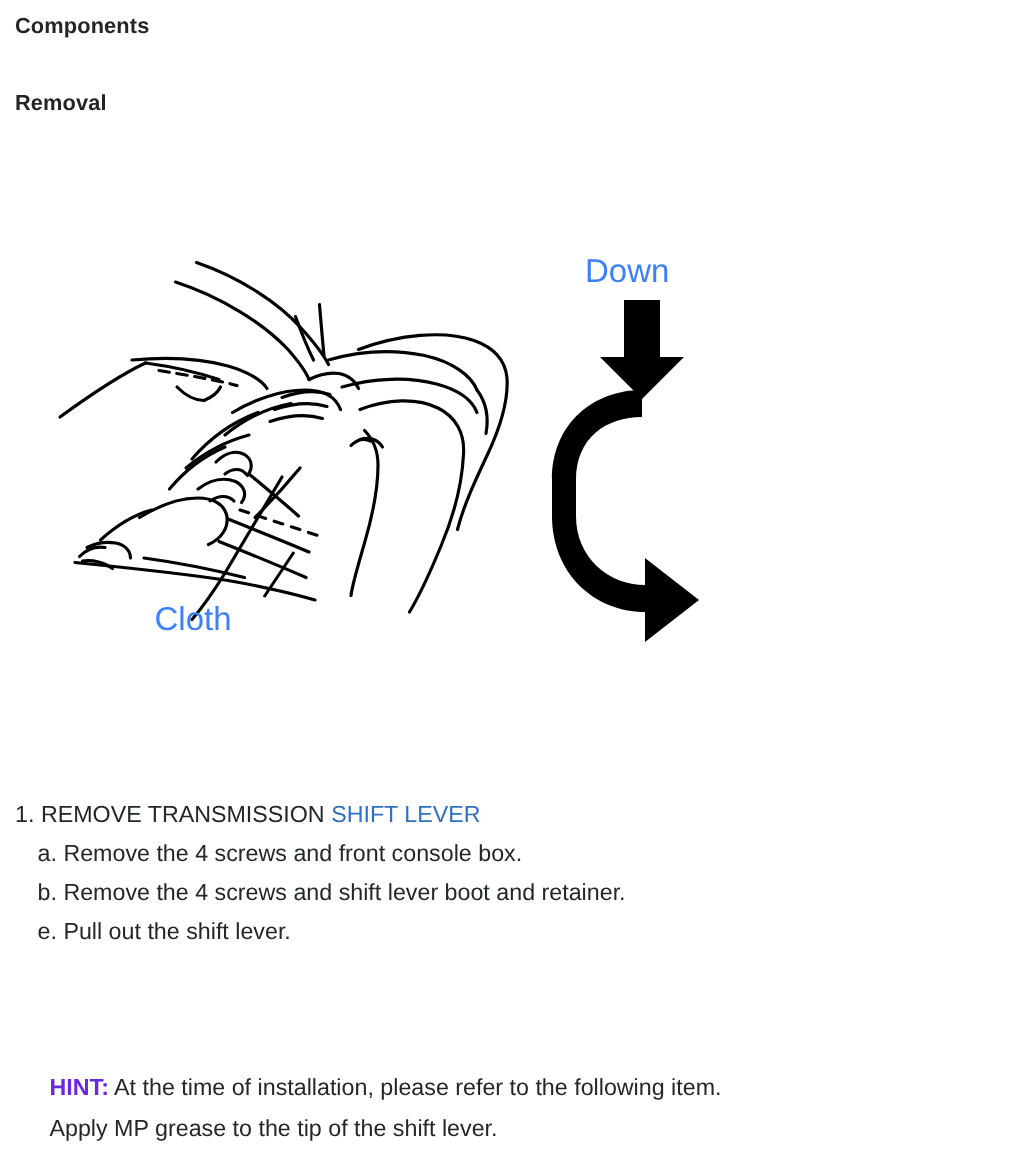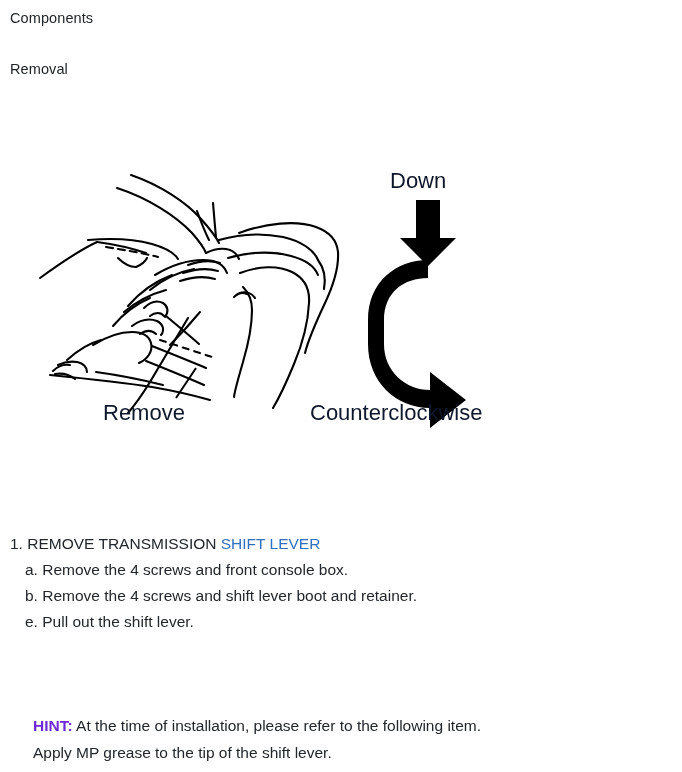--- a/index.html
+++ b/index.html
@@ -21,21 +21,21 @@
     position: relative;
     width: 682px;
     height: 772px;
   }
 
   
   .heading {
     position: absolute;
     left: 10px;
     font-size: 14.5px;
-    font-weight: normal;
+    font-weight: bold;
     color: #222629;
     letter-spacing: 0.1px;
     white-space: nowrap;
   }
   #heading-components { top: 10px; }
   #heading-removal    { top: 61px; }
 
   
   .figure {
     position: absolute;
@@ -43,21 +43,21 @@
     top: 140px;
     width: 682px;
     height: 310px;
   }
   .figure svg { display: block; }
 
   .fig-label {
     position: absolute;
     font-family: "Liberation Sans", sans-serif;
     font-size: 22px;
-    color: #0f172a;
+    color: #3b82f6;
     white-space: nowrap;
     letter-spacing: 0px;
   }
   #label-down            { left: 390px; top: 28px; }
   #label-cloth           { left: 103px; top: 260px; }
   #label-counterclockwise{ left: 310px; top: 260px; }
 
   
   .steps {
     position: absolute;
@@ -205,23 +205,22 @@
                  Z" fill="#000000"></path>
       </g>
 
       <g>
         <path d="M176 258 L 196 228" stroke="#000000" stroke-width="2" fill="none"></path>
       </g>
     </svg>
 
     <div class="fig-label" id="label-down">Down</div>
 
-    <div class="fig-label" id="label-cloth">Remove</div>
-
-    <div class="fig-label" id="label-counterclockwise">Counterclockwise</div>
+    <div class="fig-label" id="label-cloth">Cloth</div>
+
   </div>
 
   <div class="steps">
 
     <div class="step-main">
       <span>1.</span><span>&nbsp;</span><span>REMOVE TRANSMISSION </span><span class="link">SHIFT LEVER</span>
     </div>
 
     <div class="step-sub">
       <span>a.</span>

